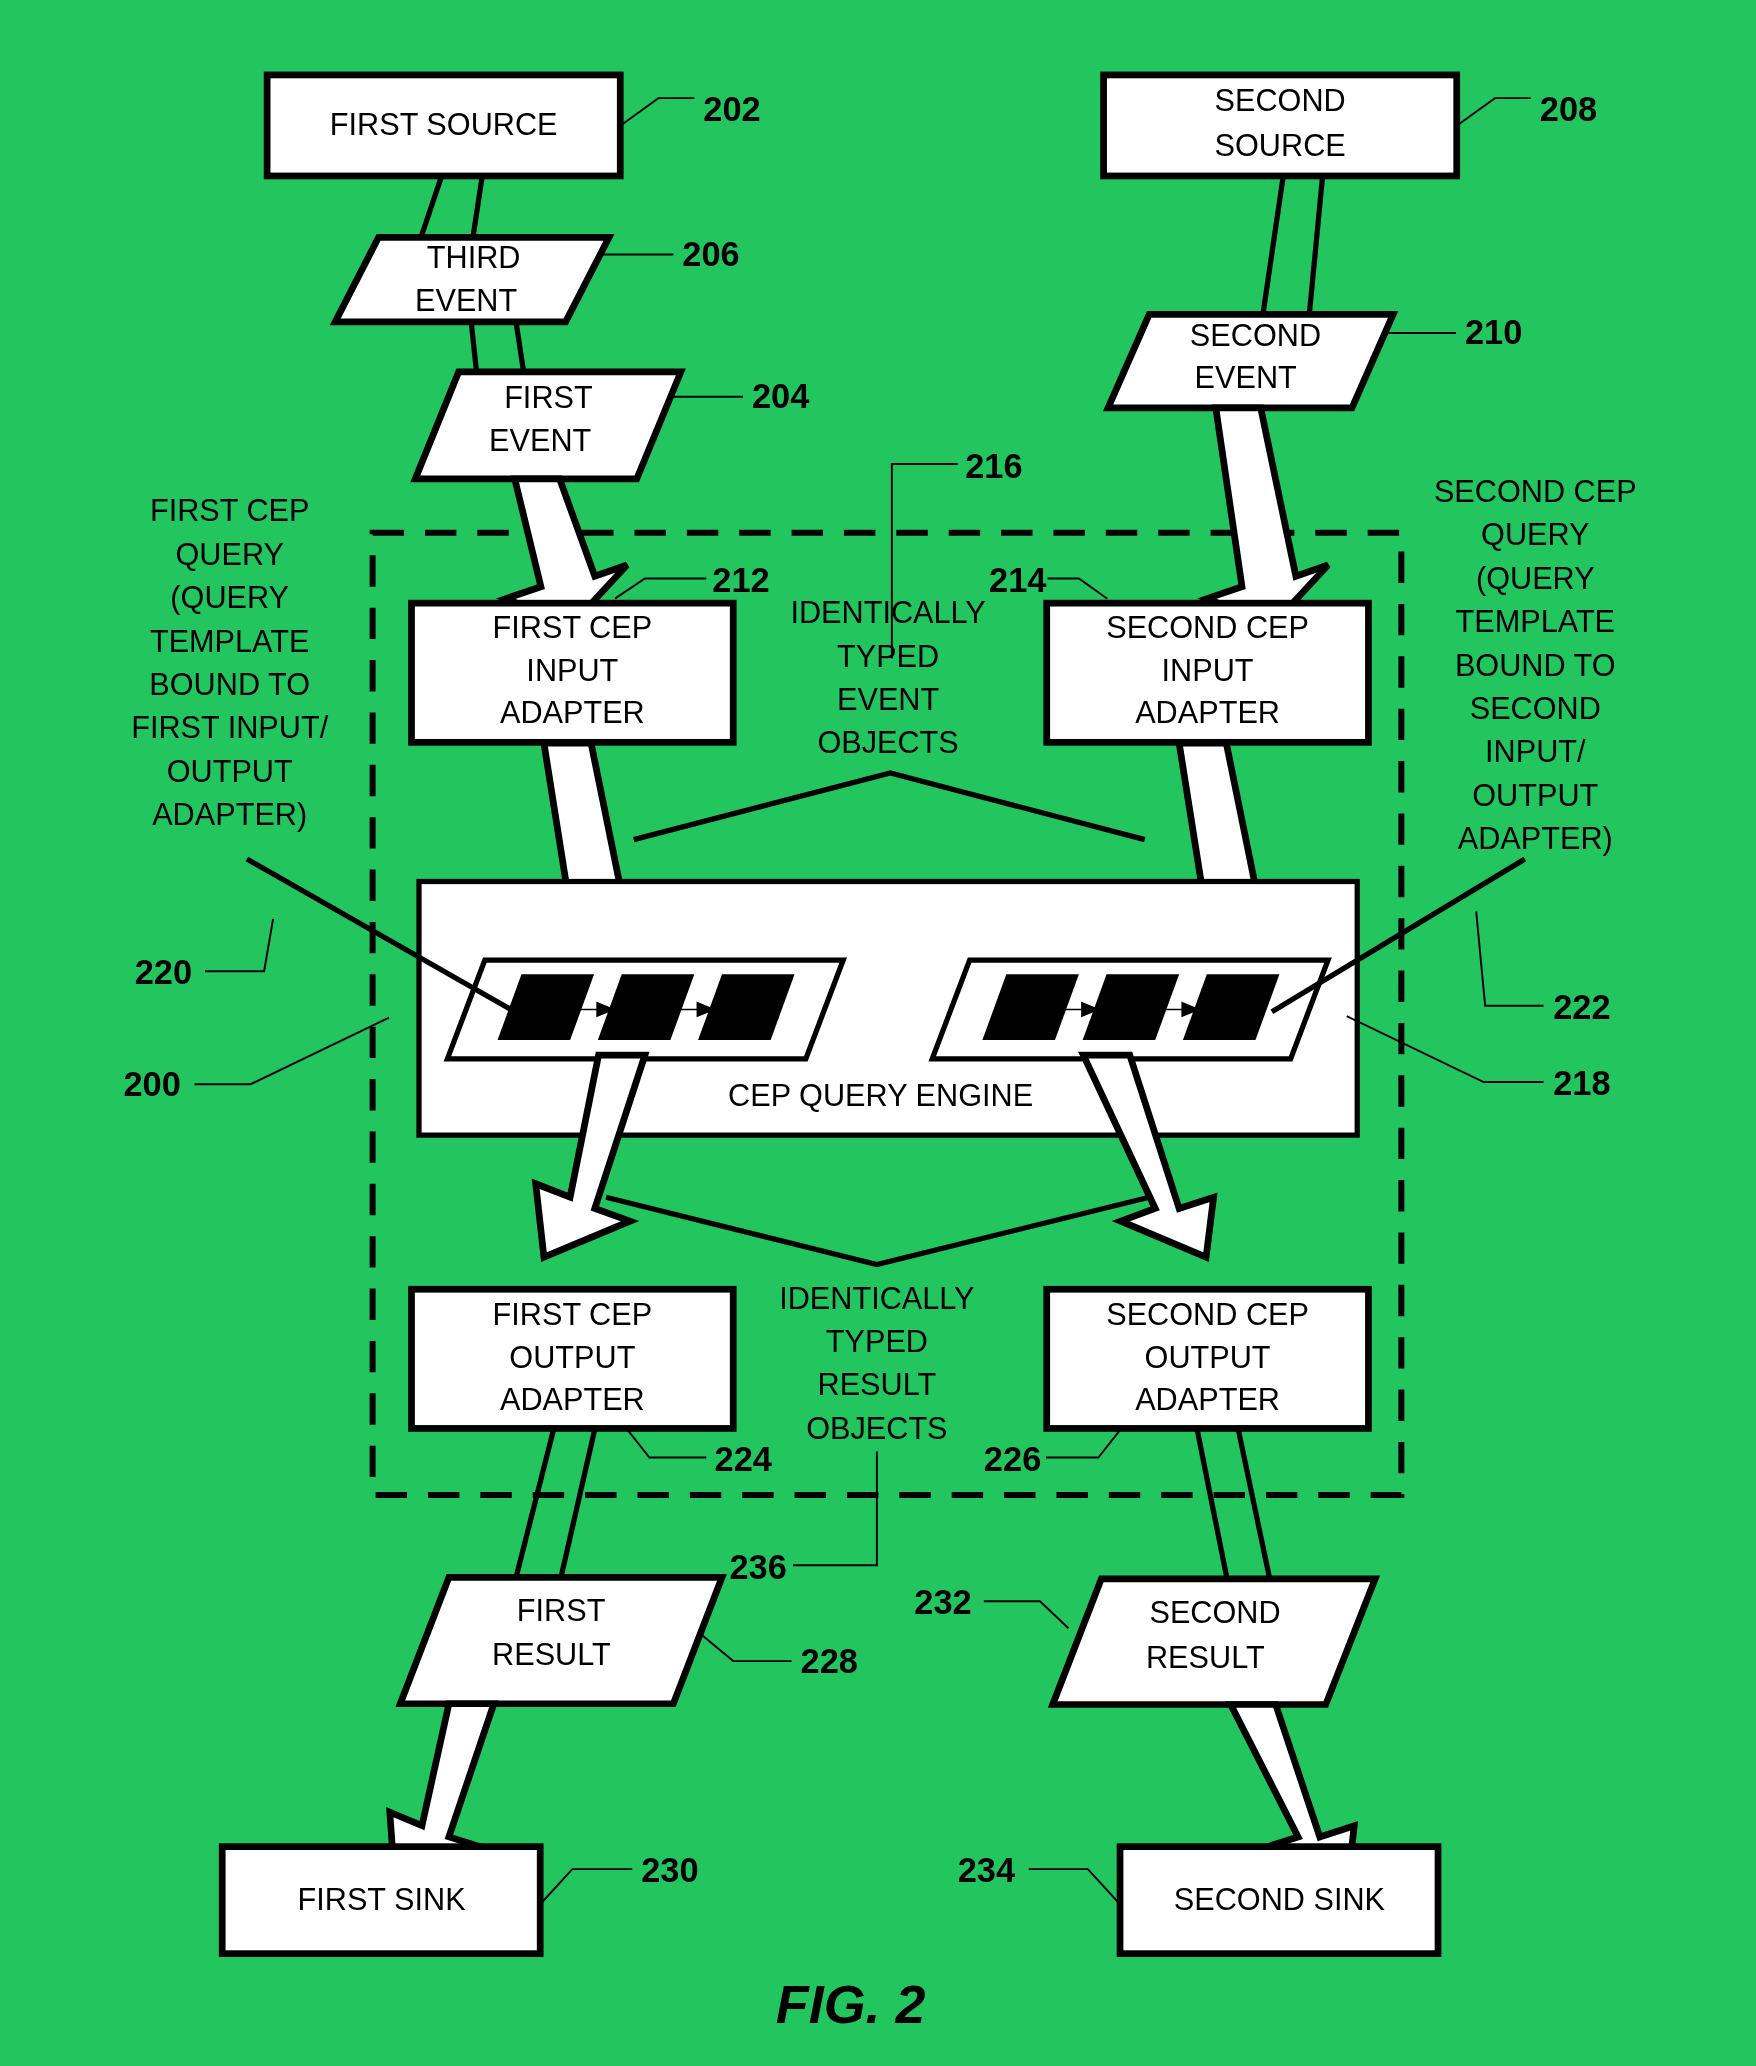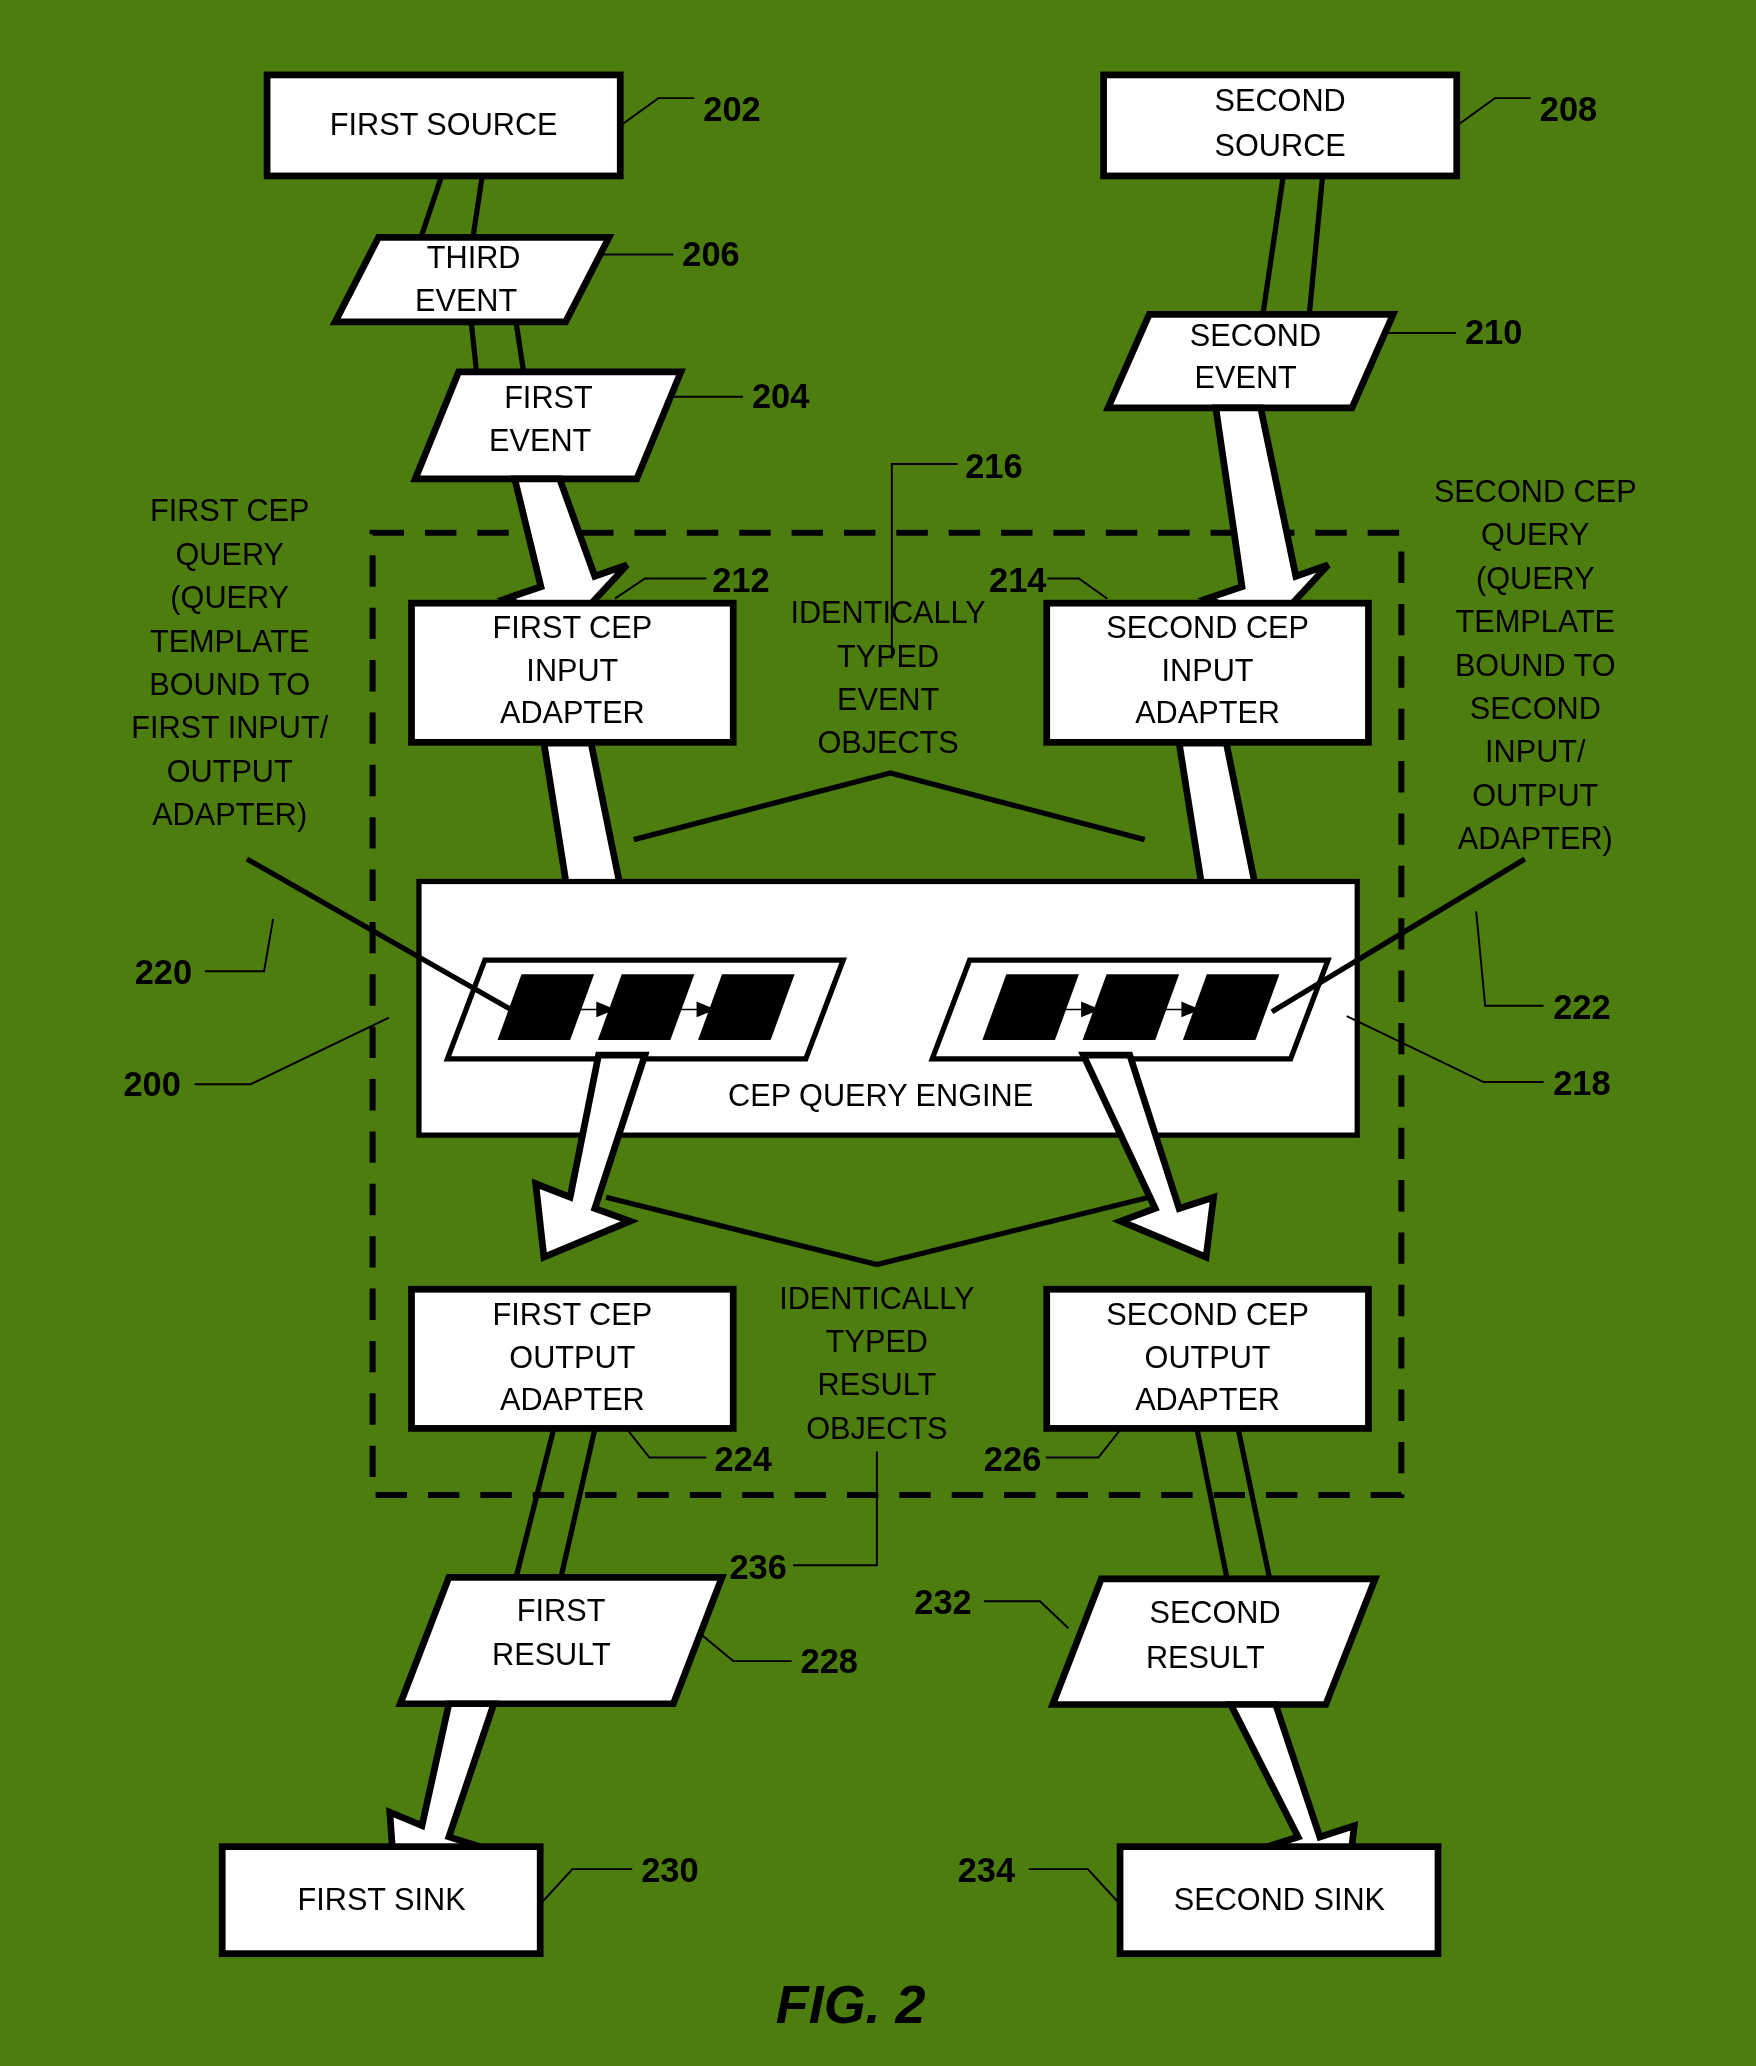--- a/index.html
+++ b/index.html
@@ -4,21 +4,21 @@
 <style>
   html, body {
     margin: 0;
     padding: 0;
     background: #ffffff;
   }
   #figure-root {
     position: relative;
     width: 1756px;
     height: 2066px;
-    background: #4d7c0f;
+    background: #22c55e;
     font-family: "Liberation Sans", sans-serif;
   }
   svg#fig-svg {
     position: absolute;
     left: 0;
     top: 0;
     width: 1756px;
     height: 2066px;
   }
   .node-shape {

